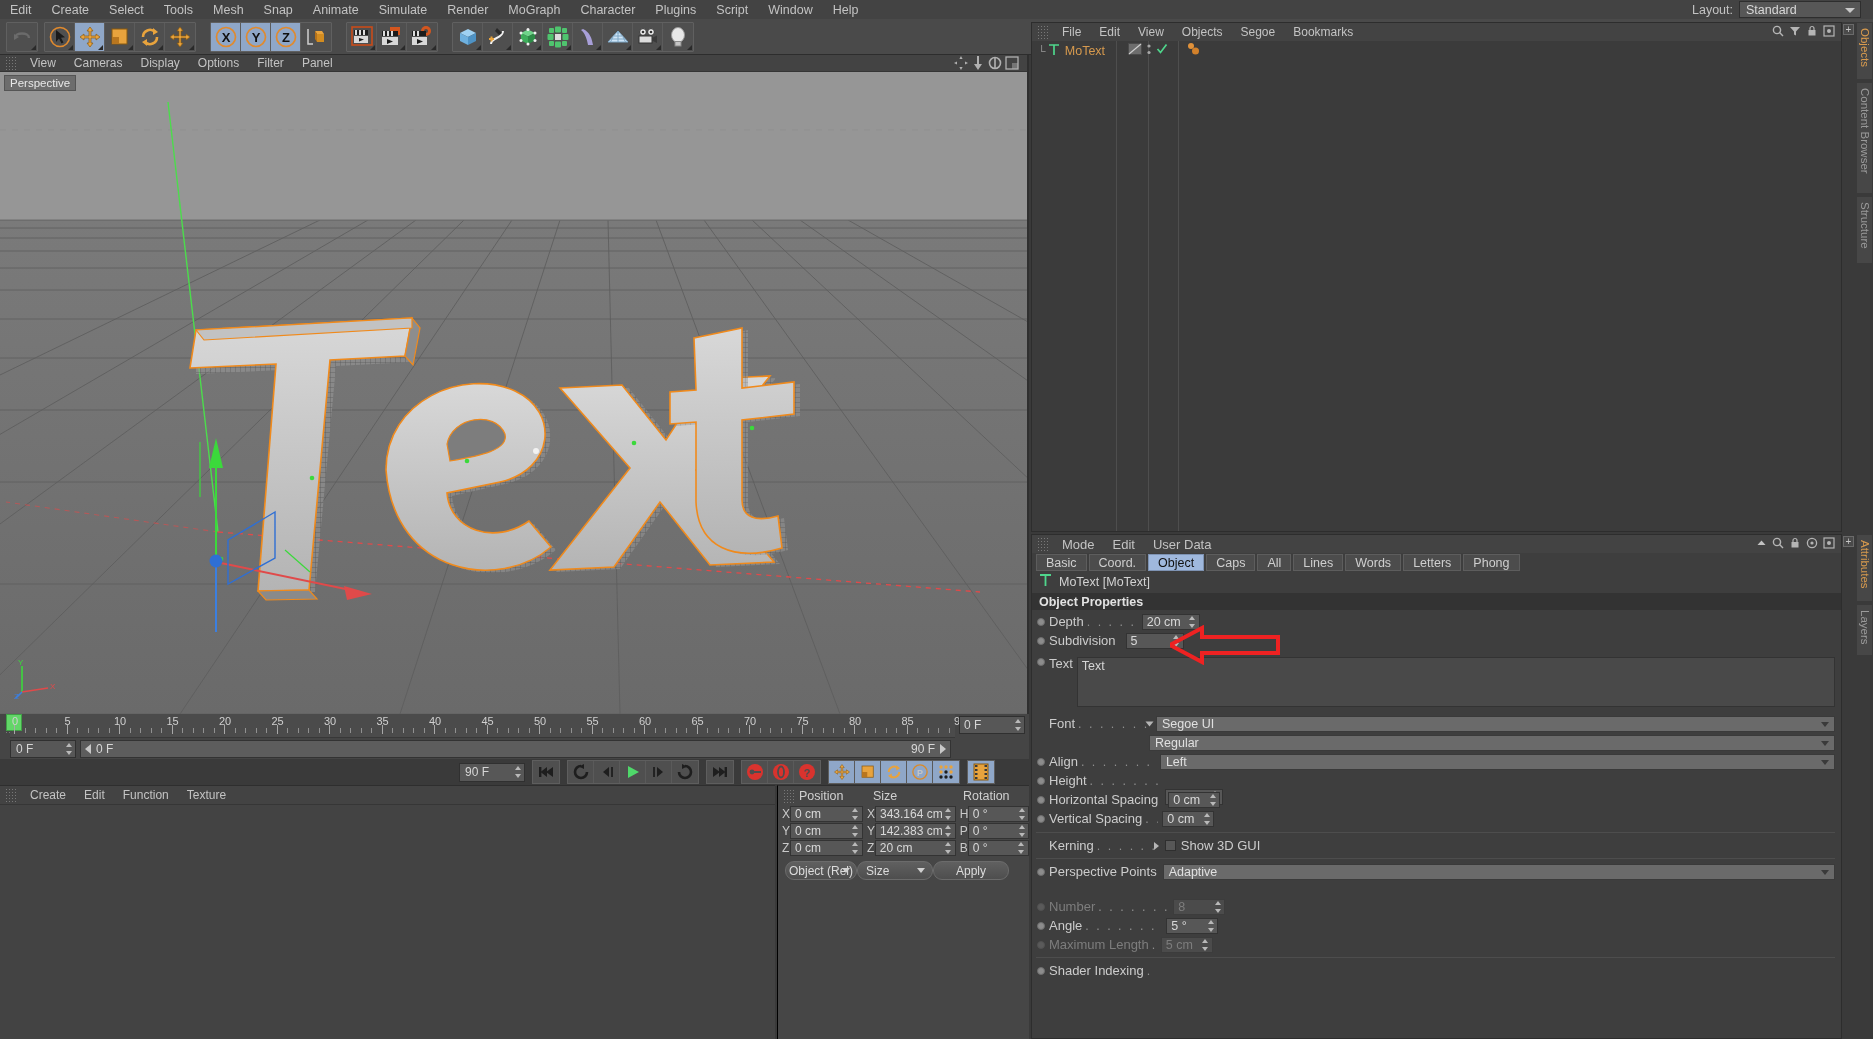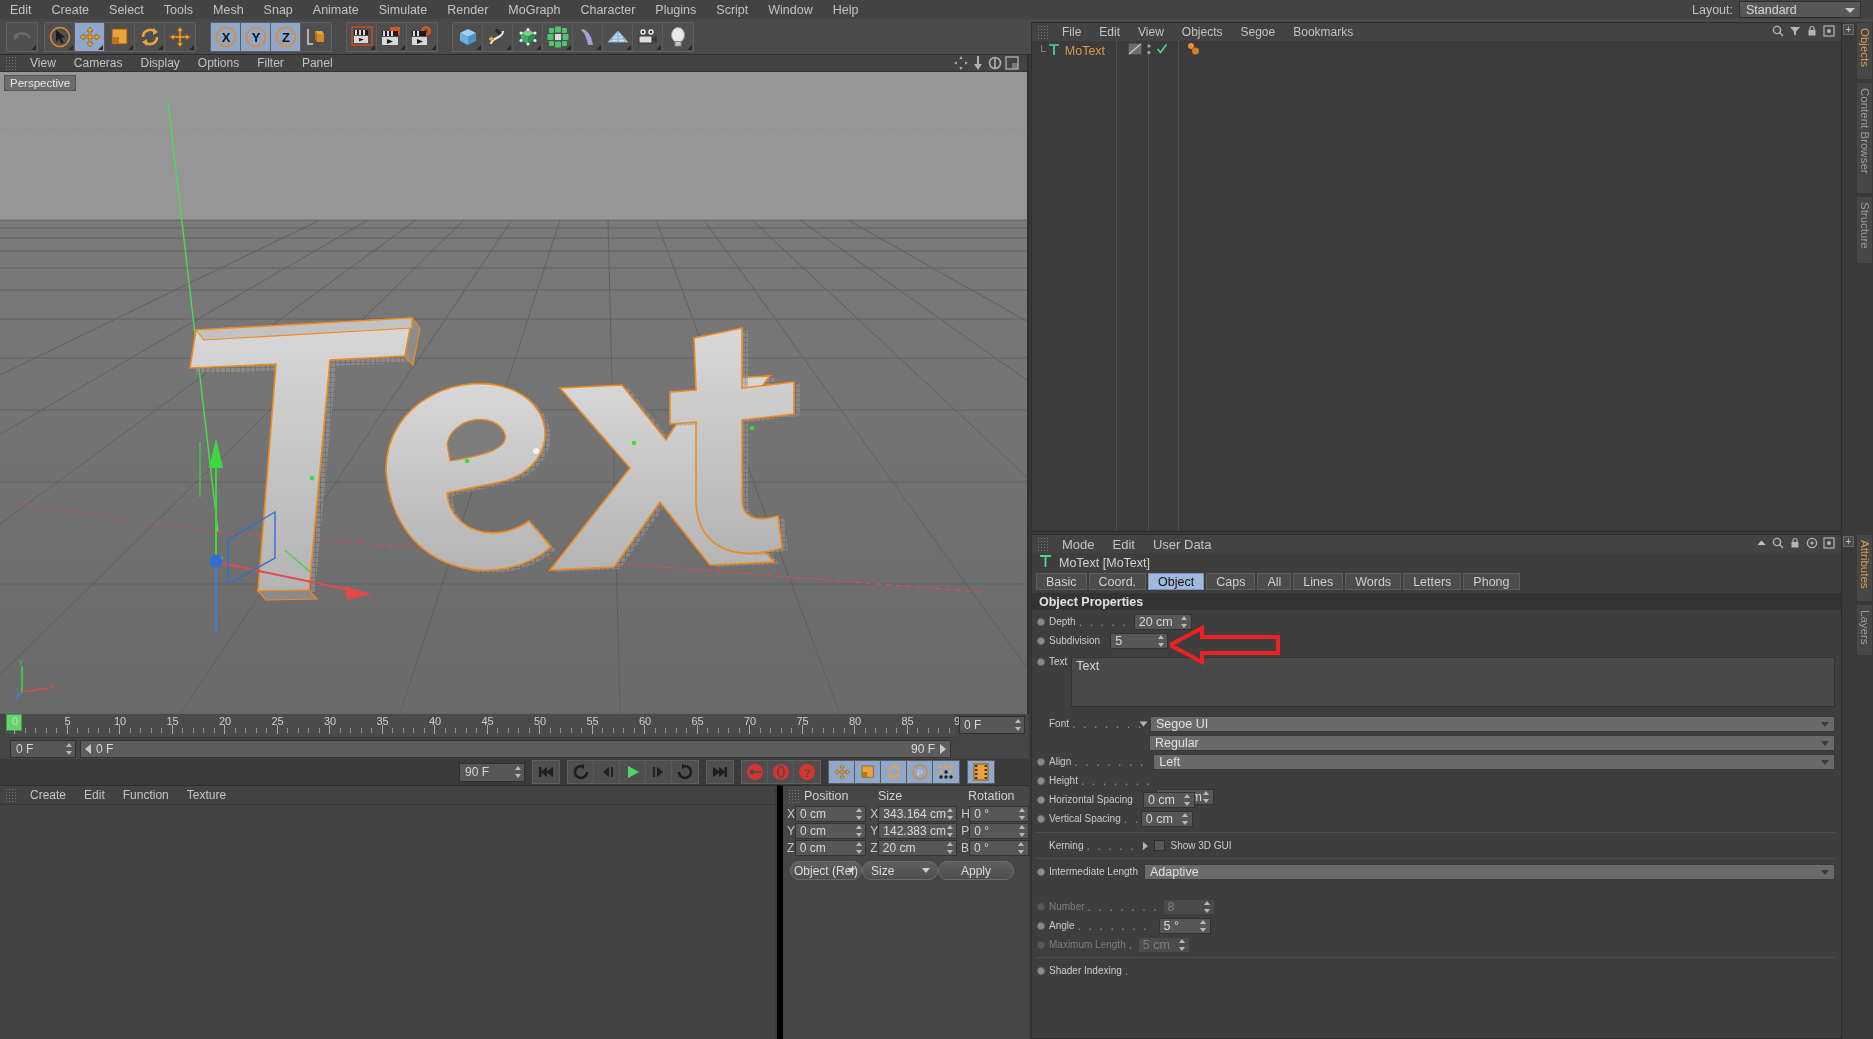--- a/index.html
+++ b/index.html
@@ -167,21 +167,21 @@
     position: absolute; left: 0; top: 785px; width: 775px; height: 254px;
     background: #3e3e3e; border-top: 1px solid #2e2e2e;
   }
   #mat-menu { height: 18px; background: #434343; display: flex; align-items: center; }
   #mat-menu .menu-item { font-size: 12px; padding: 0 9px; }
   #mat-body { height: 236px; background: #434343; border-top: 1px solid #363636; }
 
   
   #coords {
     position: absolute; left: 777px; top: 785px; width: 252px; height: 254px;
-    background: #464646; border-top: 1px solid #2e2e2e; border-left: 6px solid #000000;
+    background: #464646; border-top: 1px solid #2e2e2e; border-left: 1px solid #000000;
   }
   #coords-head { height: 19px; display: flex; align-items: center; background: #464646; }
   .co-head-lbl { font-size: 12.5px; color: #d0d0d0; }
   .co-row { display: flex; align-items: center; height: 17px; margin-bottom: 0px; }
   .co-ax { width: 12px; font-size: 12px; color: #c9c9c9; text-align: left; padding-left: 4px;}
   .co-field {
     height: 16px; background: #575757; border: 1px solid #333;
     color: #d8d8d8; font-size: 12px; padding: 0 4px; display: flex;
     align-items: center; position: relative;
   }
@@ -227,21 +227,21 @@
     height: 17px; background: #333333; display: flex; align-items: center;
     padding-left: 7px; font-size: 12.5px; color: #e2e2e2; font-weight: bold;
     margin-top: 2px;
   }
   .prop-row { display: flex; align-items: center; height: 17px; padding-left: 5px; }
   .bullet {
     width: 8px; height: 8px; border-radius: 50%; background: #8c8c8c;
     border: 1px solid #6d6d6d; flex: none; margin-right: 4px;
   }
   .bullet.dim { background: #5a5a5a; border-color: #515151; }
-  .plabel { font-size: 10px; color: #cccccc; white-space: nowrap; }
+  .plabel { font-size: 13px; color: #cccccc; white-space: nowrap; }
   .plabel.dim { color: #7d7d7d; }
   .dots { flex: 1; overflow: hidden; color: #8f8f8f; font-size: 12.5px; letter-spacing: 2px; padding: 0 3px; white-space: nowrap; }
   .nfield {
     height: 16px; background: #575757; border: 1px solid #333;
     color: #d8d8d8; font-size: 12.5px; padding: 0 4px; display: flex;
     align-items: center; position: relative;
   }
   .nfield.dim { background: #4b4b4b; color: #7d7d7d; border-color: #3c3c3c; }
   .dfield {
     height: 16px; background: #6a6a6a; border: 1px solid #3a3a3a;
@@ -1185,41 +1185,41 @@
         </span>
         <span>
           <svg width="12" height="12" viewBox="0 0 12 12">
               <rect x="1" y="1" width="10" height="10" fill="none" stroke="#b5b5b5" stroke-width="1.2"></rect>
               <circle cx="6" cy="6" r="2" fill="#b5b5b5"></circle>
             </svg>
         </span>
       </div>
     </div>
 
-    <div id="am-title">
-      <span>
-        <svg width="13" height="14" viewBox="0 0 13 14">
-            <path d="M1 2 L12 2 M6.5 2 L6.5 13" stroke="#4fd68c" stroke-width="1.8" fill="none"></path>
-          </svg>
-      </span>
-      <span class="t">MoText [MoText]</span>
-    </div>
-
     <div id="am-tabs">
         <div class="am-tab">Basic</div>
         <div class="am-tab">Coord.</div>
         <div class="am-tab active">Object</div>
         <div class="am-tab">Caps</div>
         <div class="am-tab">All</div>
         <div class="am-tab">Lines</div>
         <div class="am-tab">Words</div>
         <div class="am-tab">Letters</div>
         <div class="am-tab">Phong</div>
       </div>
 
+    <div id="am-title">
+      <span>
+        <svg width="13" height="14" viewBox="0 0 13 14">
+            <path d="M1 2 L12 2 M6.5 2 L6.5 13" stroke="#4fd68c" stroke-width="1.8" fill="none"></path>
+          </svg>
+      </span>
+      <span class="t">MoText [MoText]</span>
+    </div>
+
     <div id="am-sect">Object Properties</div>
 
     <div class="prop-row" style="margin-top:3px;">
       <span class="bullet"></span>
       <span class="plabel">Depth</span>
       <span class="dots" style="max-width:54px;">. . . . .</span>
       <div class="nfield" style="width:58px;margin-left:4px;">
         <span>20 cm</span>
         <span class="spin">
             <i class="u"></i>
@@ -1329,21 +1329,21 @@
       <span class="dots" style="max-width:60px;">. . . . . . .</span>
       <span class="tri-right" style="margin-right:6px;"></span>
       <span class="chk"></span>
       <span class="plabel" style="margin-left:5px;">Show 3D GUI</span>
     </div>
 
     <div style="height:1px;background:#4d4d4d;margin:4px 6px 0 4px;"></div>
 
     <div class="prop-row" style="margin-top:4px;">
       <span class="bullet"></span>
-      <span class="plabel">Intermediate Length</span>
+      <span class="plabel">Perspective Points</span>
       <div class="dfield" style="flex:1;margin-left:6px;margin-right:6px;">
         <span>Adaptive</span>
         <span class="arrow"></span>
       </div>
     </div>
 
     <div class="prop-row" style="margin-top:18px;">
       <span class="bullet dim"></span>
       <span class="plabel dim">Number</span>
       <span class="dots" style="max-width:74px;">. . . . . . . . .</span>

